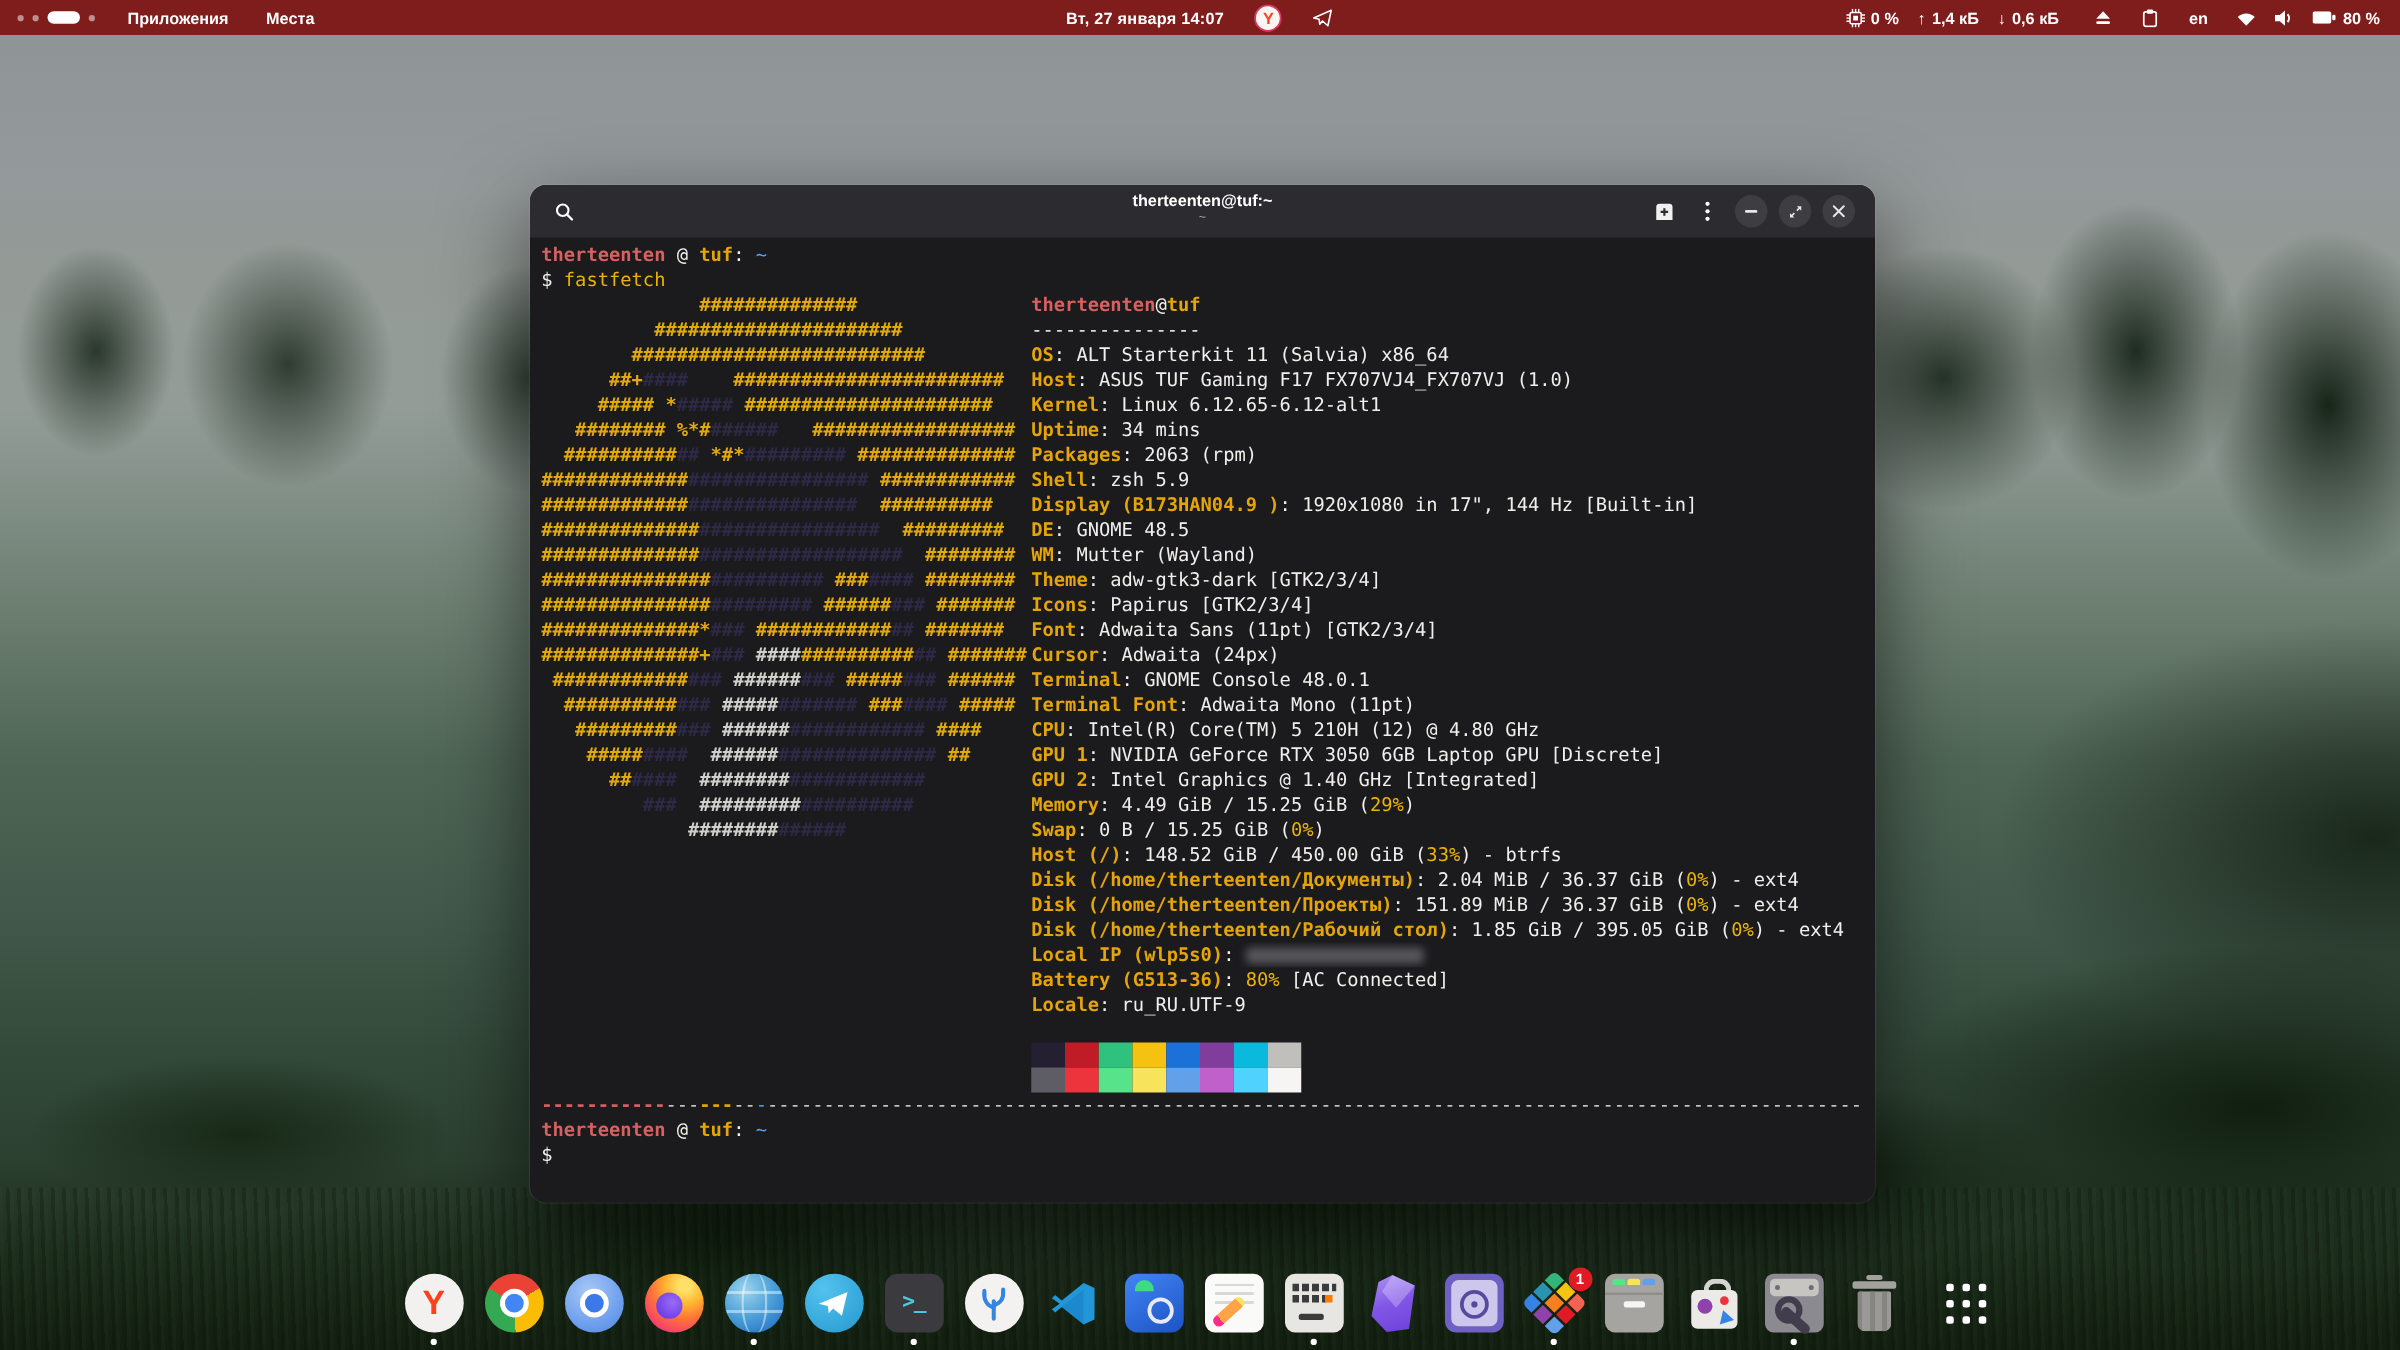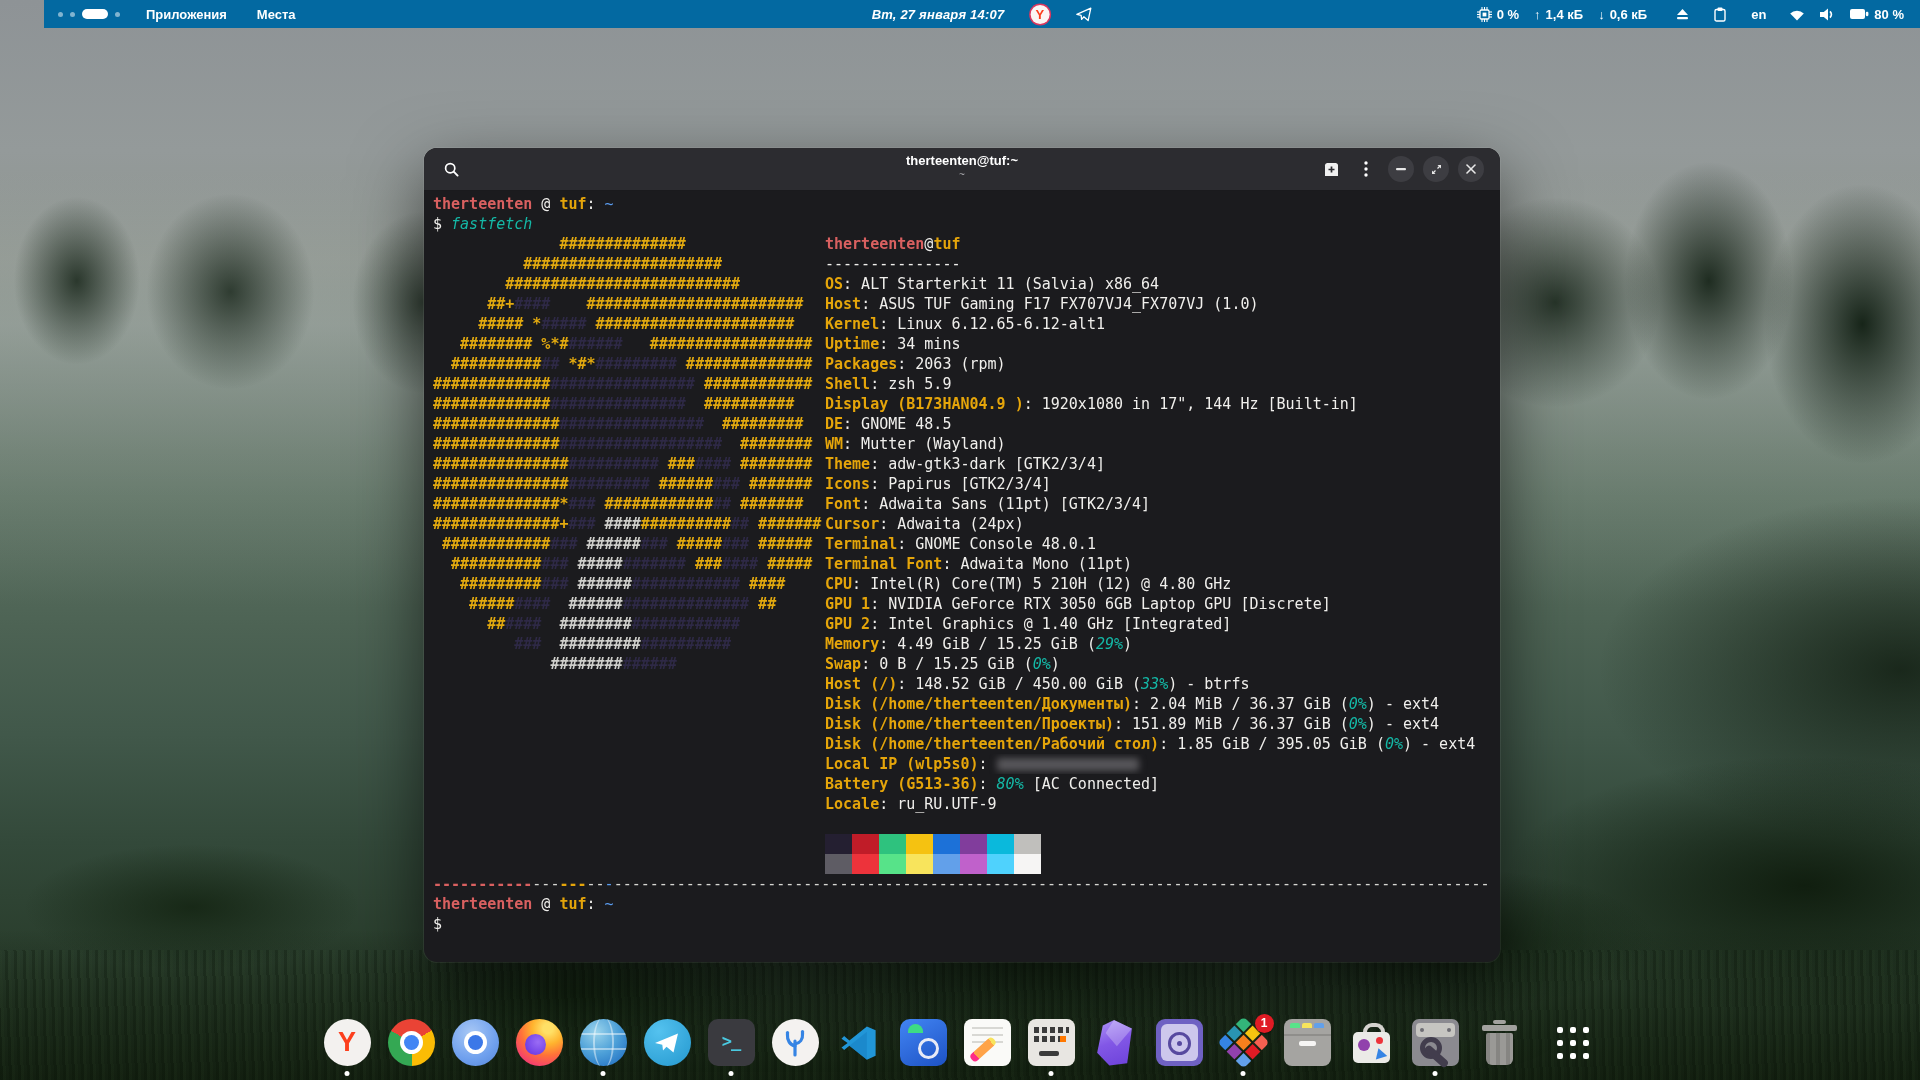--- a/index.html
+++ b/index.html
@@ -26,29 +26,29 @@
     radial-gradient(ellipse 280px 110px at 30% 92%,rgba(16,32,14,.85),rgba(16,32,14,0) 70%),
     radial-gradient(ellipse 320px 120px at 54% 89%,rgba(20,38,18,.75),rgba(20,38,18,0) 70%),
     radial-gradient(ellipse 280px 100px at 76% 87%,rgba(15,30,13,.85),rgba(15,30,13,0) 70%),
     radial-gradient(ellipse 420px 180px at 94% 82%,rgba(13,26,11,.9),rgba(13,26,11,0) 72%),
     radial-gradient(ellipse 200px 70px at 44% 79%,rgba(22,40,20,.6),rgba(22,40,20,0) 70%),
     linear-gradient(0deg,rgba(10,20,8,.65) 0%,rgba(10,20,8,0) 14%);}
   .wallpaper .grass{position:absolute;left:0;right:0;bottom:0;height:130px;opacity:.5;
     background:repeating-linear-gradient(88deg,rgba(8,18,6,.5) 0 3px,rgba(60,90,50,.15) 3px 6px,rgba(8,18,6,0) 6px 9px);}
 
   
-  .topbar{position:absolute;top:0;left:0;right:0;height:28px;background:#0369a1;color:#fff;
-    display:flex;align-items:center;font-size:13px;font-weight:700;z-index:50;margin-left:44px;}
+  .topbar{position:absolute;top:0;left:0;right:0;height:28px;background:#7f1d1d;color:#fff;
+    display:flex;align-items:center;font-size:13px;font-weight:700;z-index:50;}
   .tb-left{display:flex;align-items:center;gap:22px;padding-left:14px;}
   .ws{display:flex;align-items:center;gap:7px;}
   .ws .dot{width:5px;height:5px;border-radius:50%;background:#fff;opacity:.5;display:block;}
   .ws .pill{width:26px;height:10px;border-radius:6px;background:#fff;display:block;}
   .tb-item{padding:2px 4px;cursor:default;}
   .tb-center{position:absolute;left:50%;transform:translateX(-50%);display:flex;align-items:center;gap:26px;}
-  .clock{letter-spacing:.2px;font-style:italic;}
+  .clock{letter-spacing:.2px;}
   .tray-y{width:19px;height:19px;border-radius:50%;background:#fbf6f4;display:flex;align-items:center;
     justify-content:center;color:#fc3f1d;font:900 13px "Liberation Sans",sans-serif;box-shadow:0 0 0 1.5px #d8375f;}
   .tb-right{margin-left:auto;display:flex;align-items:center;gap:15px;padding-right:16px;}
   .tb-ind{display:flex;align-items:center;gap:5px;}
   .tb-right svg,.tb-center svg{display:block;}
 
   
   .window{position:absolute;left:424px;top:148px;width:1076px;height:814px;border-radius:13px;
     background:#1b1b1e;box-shadow:0 0 0 1px rgba(255,255,255,.07),0 26px 70px rgba(0,0,0,.6);
     overflow:hidden;z-index:40;}
@@ -62,21 +62,21 @@
   .subtitle{font-size:10px;color:#a9a9ad;line-height:12px;}
   .tb-actions{margin-left:auto;display:flex;align-items:center;gap:9px;padding-right:16px;}
 
   .term{padding:3px 9px;font:15px/20px "DejaVu Sans Mono",monospace;color:#f0efec;}
   .line{white-space:pre;height:20px;overflow:hidden;}
   .cols{display:flex;align-items:flex-start;}
   .art{width:392px;flex:none;}
   .info{flex:1;min-width:0;}
   .c-r{color:#d96060;font-weight:700;}
   .c-y{color:#e5a50a;font-weight:700;}
-  .c-g{color:#14b8a6;font-style:italic;}
+  .c-g{color:#eab308;}
   .c-b{color:#5a9cf0;}
   .c-w{color:#f0efec;}
   .c-wd{color:#d6d6d2;}
   .a-y{color:#e2a90f;font-weight:700;}
   .a-d{color:#2e2946;font-weight:700;}
   .a-w{color:#cfcfcb;font-weight:700;}
   .redacted{display:inline-block;width:142px;height:13px;border-radius:3px;background:#57565a;
     filter:blur(3.5px);vertical-align:middle;}
   .pal{margin-top:20px;}
   .pal-row{display:flex;height:20px;}

